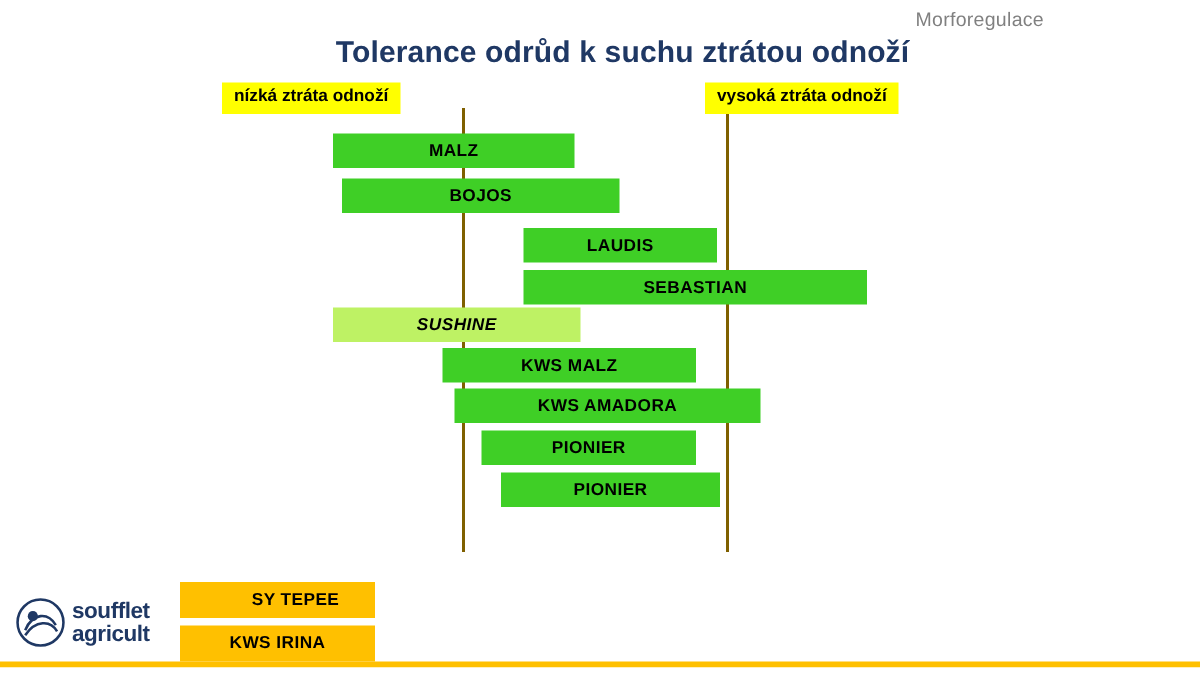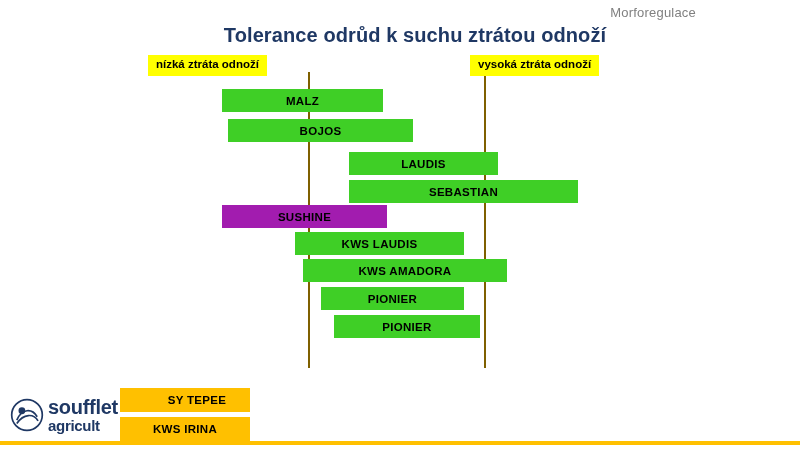--- a/index.html
+++ b/index.html
@@ -105,21 +105,21 @@
     height: 34px;
     flex: 0 0 34px;
   }
   .logo-text {
     display: flex;
     flex-direction: column;
     justify-content: center;
     line-height: 1.02;
   }
   .logo-text .l1 {
-    font-size: 20px;
+    font-size: 15px;
     font-weight: bold;
     color: #1f3864;
     letter-spacing: -0.3px;
   }
   .logo-text .l2 {
     font-size: 15px;
     font-weight: bold;
     color: #1f3864;
     letter-spacing: -0.3px;
   }
@@ -150,24 +150,24 @@
   <div class="title">Tolerance odrůd k suchu ztrátou odnoží</div>
 
   <div class="axis-line axis-left" style="left: 308px;"></div>
   <div class="axis-line axis-right" style="left: 484px;"></div>
 
   <div class="axis-tag tag-left">nízká ztráta odnoží</div>
   <div class="axis-tag tag-right">vysoká ztráta odnoží</div>
 
   <div class="bar" style="left: 222px; width: 161px; top: 89px; background: rgb(63, 207, 38);">MALZ</div>
   <div class="bar" style="left: 228px; width: 185px; top: 119px; background: rgb(63, 207, 38);">BOJOS</div>
-  <div class="bar" style="left: 349px; width: 149px; top: 152px; background: rgb(63, 207, 38);">LAUDIS</div>
+  <div class="bar" style="left: 349px; width: 129px; top: 152px; background: rgb(63, 207, 38);">LAUDIS</div>
   <div class="bar" style="left: 349px; width: 229px; top: 180px; background: rgb(63, 207, 38);">SEBASTIAN</div>
-  <div class="bar" style="left: 222px; width: 165px; top: 205px; background: #a21caf;">SUSHINE</div>
-  <div class="bar" style="left: 295px; width: 169px; top: 232px; background: rgb(63, 207, 38);">KWS LAUDIS</div>
+  <div class="bar" style="left: 222px; width: 165px; top: 205px; background: #bef264; font-style: italic;">SUSHINE</div>
+  <div class="bar" style="left: 295px; width: 169px; top: 232px; background: rgb(63, 207, 38);">KWS MALZ</div>
   <div class="bar" style="left: 303px; width: 204px; top: 259px; background: rgb(63, 207, 38);">KWS AMADORA</div>
   <div class="bar" style="left: 289px; width: 143px; top: 287px; background: rgb(63, 207, 38); margin-left: 32px;">PIONIER</div>
   <div class="bar" style="left: 334px; width: 146px; top: 315px; background: rgb(63, 207, 38);">PIONIER</div>
 
   <div class="legend-bar" style="left: 120px; width: 130px; top: 388px; background: rgb(255, 192, 0); padding-left: 24px;">SY TEPEE</div>
   <div class="legend-bar" style="left: 120px; width: 130px; top: 417px; background: rgb(255, 192, 0);">KWS IRINA</div>
 
   <div class="logo">
     <svg class="logo-mark" viewBox="0 0 40 40">
       <circle cx="20" cy="20" r="18" fill="none" stroke="#1f3864" stroke-width="2"></circle>

